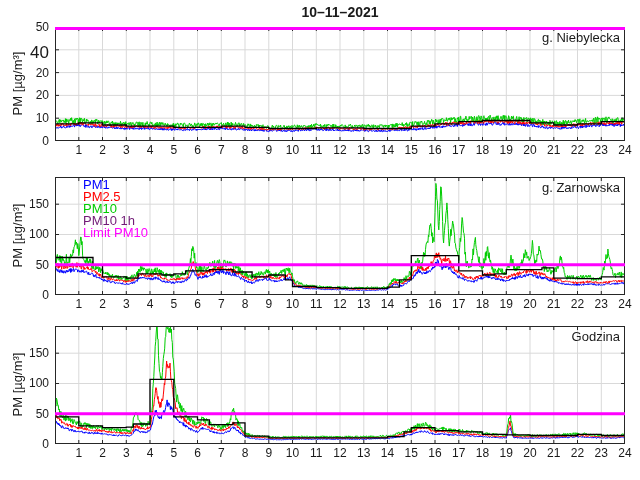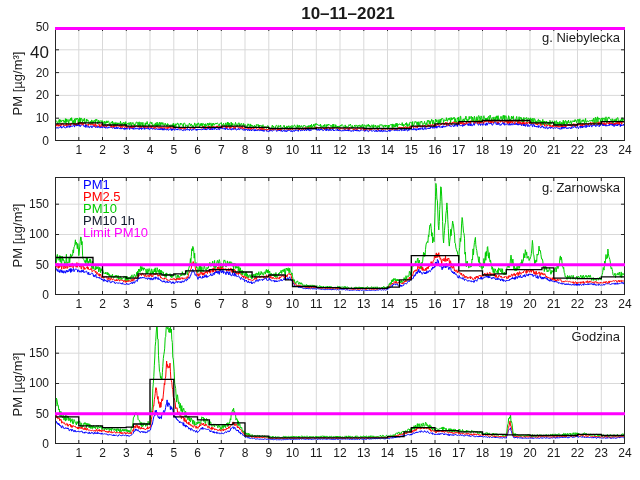--- a/index.html
+++ b/index.html
@@ -1,20 +1,20 @@
 <!DOCTYPE html>
 <html><head>
 <meta charset="utf-8">
 <style>
   * { margin:0; padding:0; box-sizing:border-box; }
   html,body { background:#fff; }
   body { font-family:"Liberation Sans", sans-serif; color:#1a1a1a; }
   #figure { position:relative; width:640px; height:480px; background:#ffffff; overflow:hidden; }
-  .fig-title { position:absolute; left:63px; top:4px; width:570px; text-align:center;
-               font-size:17px; font-weight:bold; }
+  .fig-title { position:absolute; left:55px; top:4px; width:570px; text-align:center;
+               font-size:14px; font-weight:bold; }
   .x-axis-title { position:absolute; left:55px; top:457px; width:570px; text-align:center;
                   font-size:13px; }
   .legend { position:absolute; font-size:13px; line-height:12px; }
 </style>
 </head>
 <body>
 
 <div id="figure">
   <div class="fig-title">10–11–2021</div>
 <svg width="570" height="114" style="position: absolute; left: 55px; top: 27px;">
@@ -261,21 +261,21 @@
     <div style="position: absolute; left: 591.25px; top: 297px; width: 20px; text-align: center; font-size: 12px;">23</div>
     <div style="position: absolute; left: 615px; top: 297px; width: 20px; text-align: center; font-size: 12px;">24</div>
     <div style="position: absolute; left: 19px; top: 288px; width: 30px; text-align: right; font-size: 12px;">0</div>
     <div style="position: absolute; left: 19px; top: 257.744px; width: 30px; text-align: right; font-size: 12px;">50</div>
     <div style="position: absolute; left: 19px; top: 227.487px; width: 30px; text-align: right; font-size: 12px;">100</div>
     <div style="position: absolute; left: 19px; top: 197.231px; width: 30px; text-align: right; font-size: 12px;">150</div>
     <div class="legend" style="position: absolute; left: 83px; top: 179px;">
       <div style="color: rgb(0, 0, 255);">PM1</div>
       <div style="color: rgb(255, 0, 0);">PM2.5</div>
       <div style="color: rgb(0, 204, 0);">PM10</div>
-      <div style="color: #0f172a;">PM10 1h</div>
+      <div style="color: #701a75;">PM10 1h</div>
       <div style="color: rgb(255, 0, 255);">Limit PM10</div>
     </div>
     <svg width="570" height="118" style="position: absolute; left: 55px; top: 326px;">
       <line x1="23.8" x2="23.8" y1="0" y2="118" stroke="#d9d9d9" stroke-width="1"></line>
       <line x1="47.5" x2="47.5" y1="0" y2="118" stroke="#d9d9d9" stroke-width="1"></line>
       <line x1="71.3" x2="71.3" y1="0" y2="118" stroke="#d9d9d9" stroke-width="1"></line>
       <line x1="95.0" x2="95.0" y1="0" y2="118" stroke="#d9d9d9" stroke-width="1"></line>
       <line x1="118.8" x2="118.8" y1="0" y2="118" stroke="#d9d9d9" stroke-width="1"></line>
       <line x1="142.5" x2="142.5" y1="0" y2="118" stroke="#d9d9d9" stroke-width="1"></line>
       <line x1="166.3" x2="166.3" y1="0" y2="118" stroke="#d9d9d9" stroke-width="1"></line>

